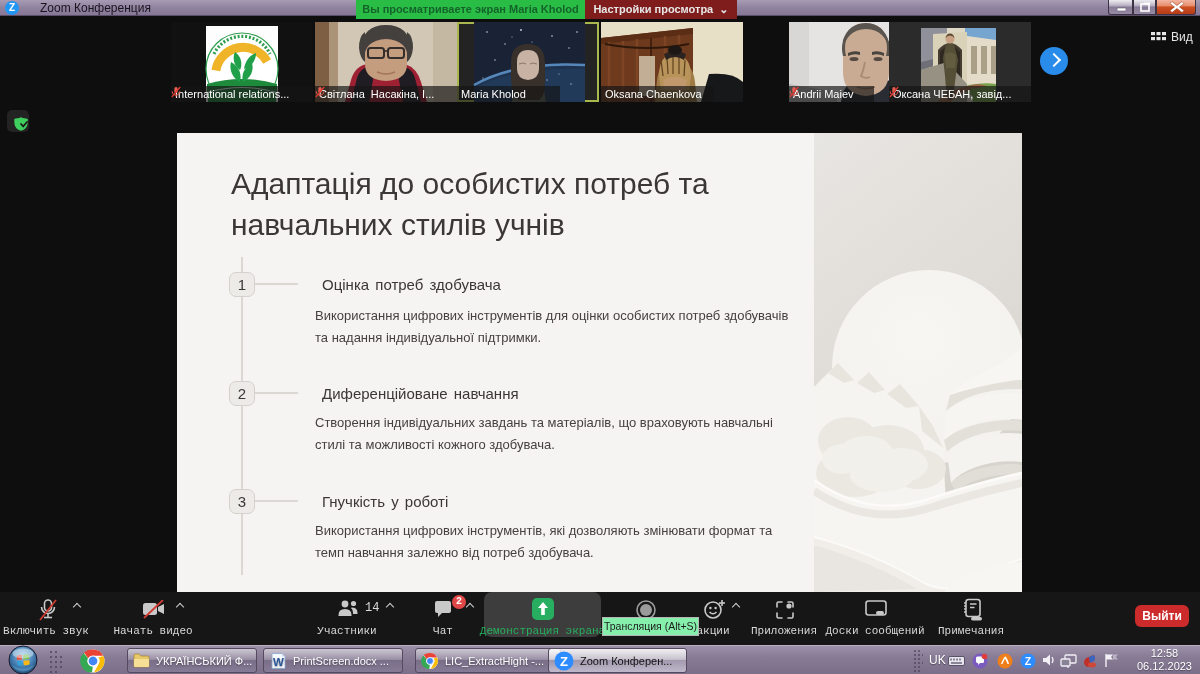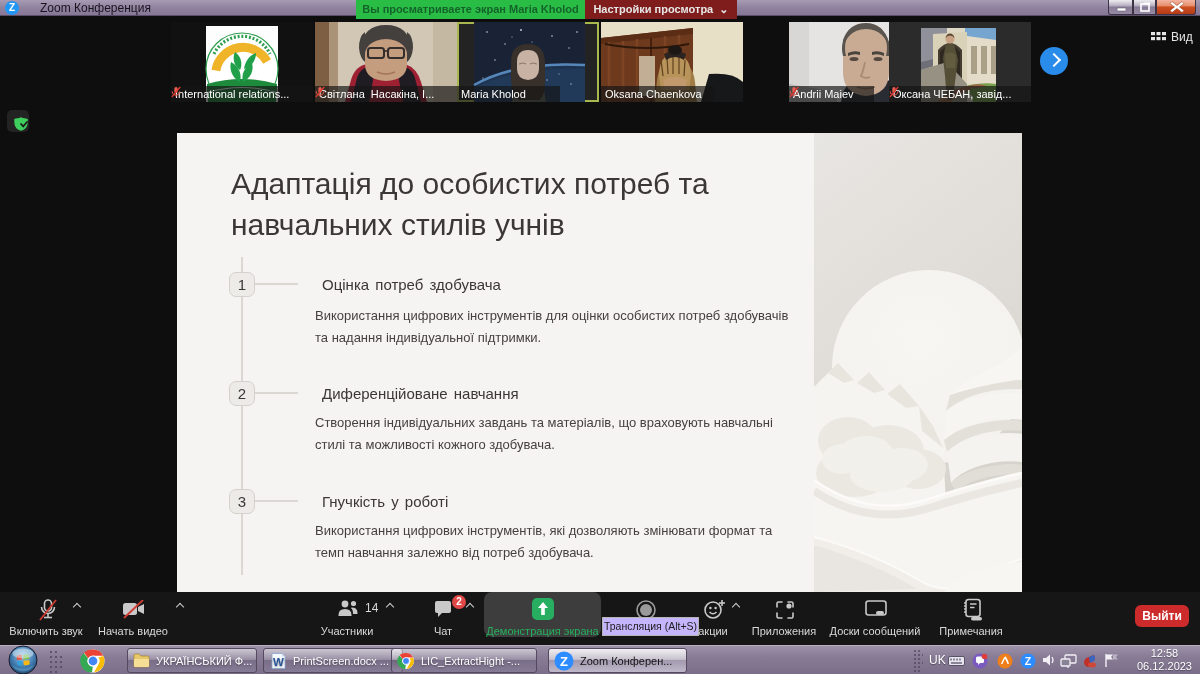--- a/index.html
+++ b/index.html
@@ -49,27 +49,27 @@
     line-height:41px; }
   .badge { position:absolute; left:52px; width:26px; height:25px; background:#edebe8; border:1px solid #d5d2cd;
     border-radius:7px; color:#3b3737; font-size:15px; text-align:center; line-height:24px; z-index:2; }
   #vline { position:absolute; left:64px; top:124px; width:2px; height:318px; background:#dbd8d3; }
   .hconn { position:absolute; left:78px; width:43px; height:2px; background:#dbd8d3; }
   .ihead { position:absolute; left:138px; font-size:15px; color:#3b3737; word-spacing:2px;margin-left:7px; }
   .idesc { position:absolute; left:138px; font-size:13px; color:#464141; line-height:22px; }
 
   
   #toolbar { left:0; top:592px; width:1200px; height:53px; background:#161616; }
-  .tbitem { position:absolute; top:0; height:53px; color:#d9d9d9; font-size:11px; text-align:center; }
+  .tbitem { position:absolute; top:0; height:53px; color:#d9d9d9; font-size:11px; text-align:center;font-family:Liberation Mono, monospace; }
   .tbitem .lbl { position:absolute; left:50%; transform:translateX(-50%); top:33px; white-space:nowrap; }
   .chev { position:absolute; width:8px; height:8px; }
   .chev:after { content:""; position:absolute; left:0; top:2px; width:5px; height:5px;
     border-left:1.5px solid #cfcfcf; border-top:1.5px solid #cfcfcf; transform:rotate(45deg); }
   #sharebox { position:absolute; left:484px; top:0; width:117px; height:45px; background:#3d3d3d; border-radius:8px; }
-  #tooltip { position:absolute; left:602px; top:25px; width:97px; height:19px; background:#c4b5fd;
+  #tooltip { position:absolute; left:602px; top:25px; width:97px; height:19px; background:#86efac;
     border:1px solid #b5b5b5; color:#1c1c1c; font-size:10.5px; line-height:17px; text-align:center; z-index:5; white-space:nowrap; overflow:hidden; }
   #exitbtn { position:absolute; left:1135px; top:13px; width:54px; height:22px; background:#cc2b2b;
     border-radius:6px; color:#fff; font-weight:bold; font-size:12px; text-align:center; line-height:22px; }
 
   
   #taskbar { left:0; top:645px; width:1200px; height:29px;
     background:linear-gradient(#9c92a8, #877b95 40%, #7a6e8a); border-top:1px solid #b8b0c2; }
   .taskbtn { position:absolute; top:2px; height:25px; border:1px solid #55495f; border-radius:3px;
     background:linear-gradient(rgba(255,255,255,.5), rgba(255,255,255,.18) 45%, rgba(90,80,105,.25) 50%, rgba(160,150,175,.3));
     color:#fff; font-size:11px; display:flex; align-items:center; padding-left:5px; gap:6px; text-shadow:0 1px 2px rgba(0,0,0,.4);
@@ -393,21 +393,21 @@
         <path d="M3.5 9 a6.5 6.5 0 0 0 13 0"></path>
         <line x1="10" y1="16" x2="10" y2="19"></line>
         <line x1="6" y1="19.5" x2="14" y2="19.5"></line>
       </g>
       <line x1="2" y1="22" x2="18" y2="2" stroke="#d03a30" stroke-width="1.8"></line>
     </svg>
     <div class="lbl">Включить звук</div>
   </div>
   <div class="chev" style="left:74px; top:10px;"></div>
 
-  <div class="tbitem" style="left:97px; width:72px;text-align:right;">
+  <div class="tbitem" style="left:117px; width:72px;text-align:right;">
     <svg style="position:absolute;left:25px;top:8px;" width="24" height="20" viewBox="0 0 24 20">
       <rect x="1" y="3" width="14" height="12" rx="2.5" fill="#c9c9c9"></rect>
       <path d="M16 7 L22 4 L22 14 L16 11 Z" fill="#c9c9c9"></path>
       <line x1="2" y1="18" x2="21" y2="0" stroke="#d03a30" stroke-width="1.8"></line>
     </svg>
     <div class="lbl">Начать видео</div>
   </div>
   <div class="chev" style="left:177px; top:10px;"></div>
 
   <div class="tbitem" style="left:311px; width:72px;">
@@ -557,21 +557,21 @@
     УКРАЇНСЬКИЙ Ф...
   </div>
   <div class="taskbtn" style="left:263px; width:140px;">
     <svg width="18" height="18" viewBox="0 0 18 18">
         <path d="M3 1.5 L13 1.5 L16 4.5 L16 16.5 L3 16.5 Z" fill="#f6fafe" stroke="#8aa6cc" stroke-width="0.8"></path>
         <path d="M13 1.5 L13 4.5 L16 4.5 Z" fill="#c9d9ee"></path>
         <text x="9.5" y="13.5" font-size="11.5" font-weight="bold" fill="#2b579a" text-anchor="middle" font-family="Liberation Sans">W</text>
       </svg>
     PrintScreen.docx ...
   </div>
-  <div class="taskbtn" style="left:391px; width:146px;">
+  <div class="taskbtn" style="left:415px; width:146px;">
     <svg width="18" height="18" viewBox="0 0 26 26">
         <circle cx="13" cy="13" r="11.5" fill="#fff"></circle>
         <path d="M13 1.5 A11.5 11.5 0 0 1 23.3 7.8 L13 7.8 A5.5 5.5 0 0 0 8.2 10.5 L4 4.5 A11.5 11.5 0 0 1 13 1.5 Z" fill="#ea4335"></path>
         <path d="M24.5 13 A11.5 11.5 0 0 1 14 24.4 L18.9 15.6 A5.5 5.5 0 0 0 18.4 9.5 L23.4 8 A11.5 11.5 0 0 1 24.5 13 Z" fill="#fbbc05"></path>
         <path d="M12 24.5 A11.5 11.5 0 0 1 3.6 5 L8.1 10.6 A5.5 5.5 0 0 0 12.8 18.5 Z" fill="#34a853"></path>
         <circle cx="13" cy="13" r="5" fill="#4285f4" stroke="#fff" stroke-width="1.2"></circle>
       </svg>
     LIC_ExtractHight -...
   </div>
   <div class="taskbtn active" style="left:548px; width:139px;">

